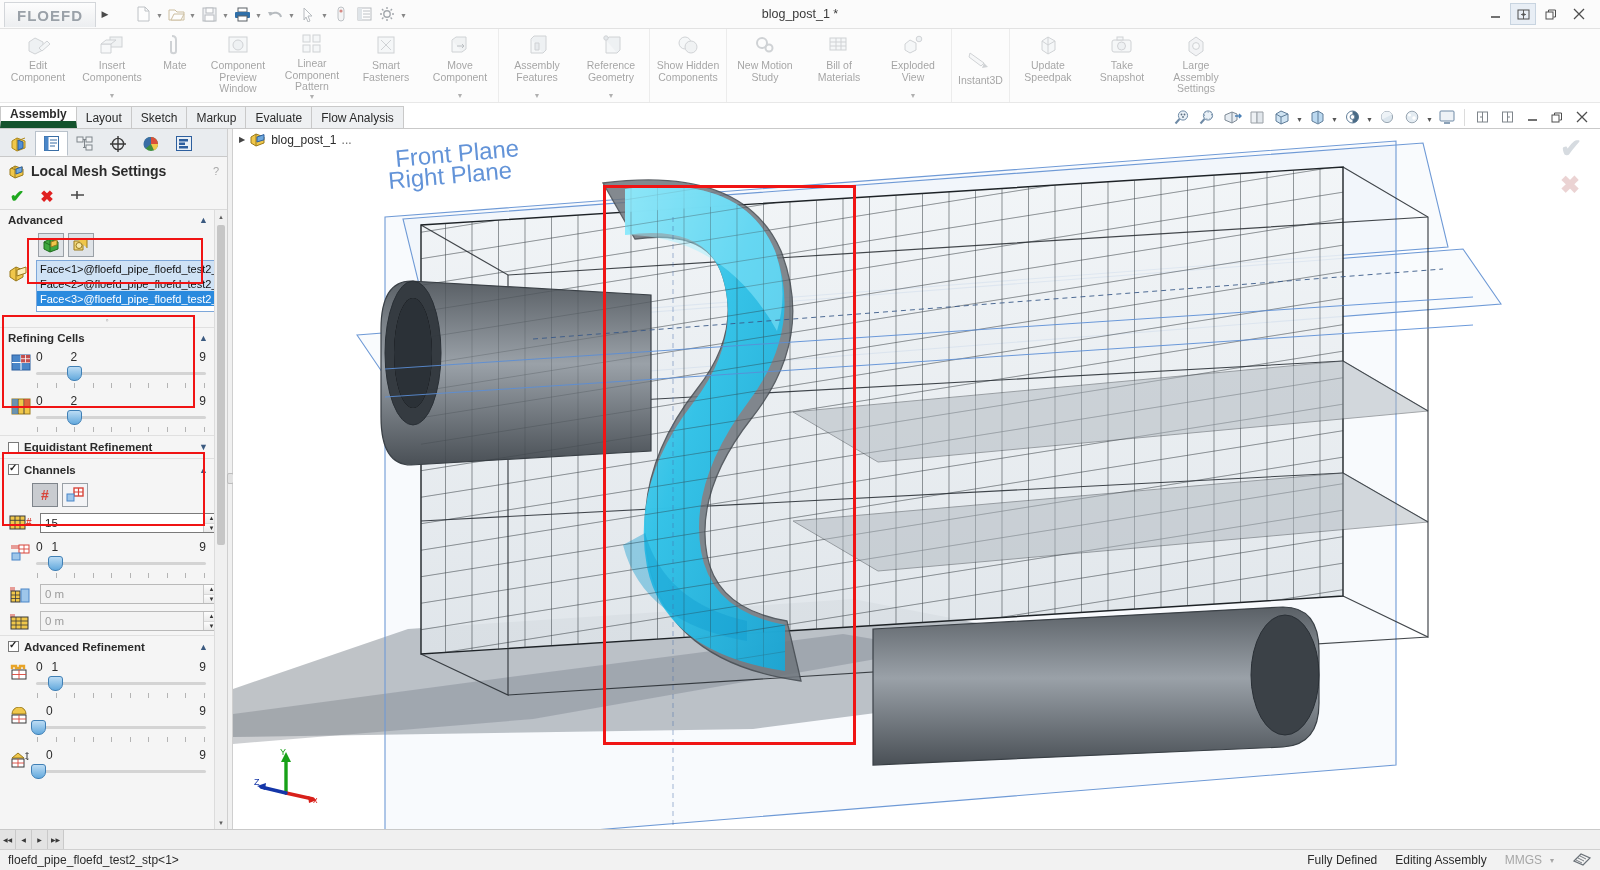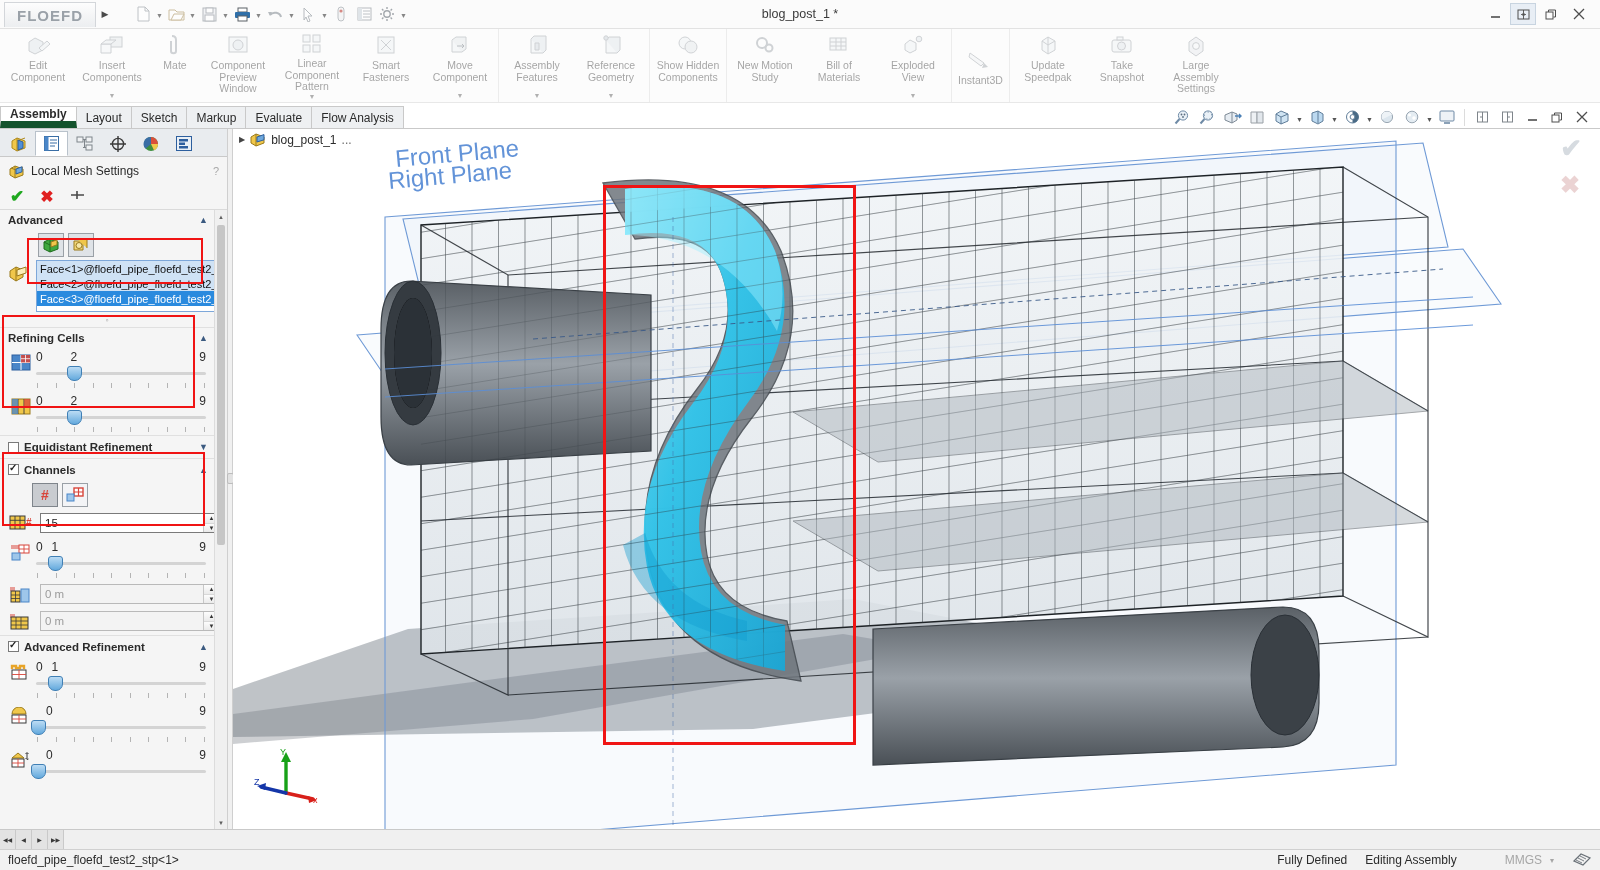--- a/index.html
+++ b/index.html
@@ -66,21 +66,21 @@
   .lpanel { width:228px; background:#f5f5f5; border-right:1px solid #cfcfcf;
             display:flex; flex-direction:column; position:relative; flex:0 0 228px; }
   .ptabs { height:28px; display:flex; align-items:stretch; background:#e9ecef;
            border-bottom:1px solid #c9c9c9; padding:2px 2px 0; }
   .ptab { width:33px; display:flex; align-items:center; justify-content:center;
           border:1px solid transparent; }
   .ptab.active { background:#ffffff; border:1px solid #b9c2cb; border-bottom-color:#ffffff; }
 
   .pm-head { height:27px; display:flex; align-items:center; gap:6px; padding:0 8px;
              background:#f5f5f5; }
-  .pm-head .t { font-weight:normal; font-size:12px; }
+  .pm-head .t { font-weight:bold; font-size:14px; }
   .pm-help { margin-left:auto; color:#a8a8a8; font-size:11px; }
   .pm-actions { height:26px; display:flex; align-items:center; gap:16px; padding:0 10px;
                 border-bottom:1px solid #dadada; }
   .pm-ok { color:#1fa81f; font-size:17px; font-weight:bold; line-height:1; }
   .pm-x  { color:#e02020; font-size:16px; font-weight:bold; line-height:1; }
   .pm-pin { color:#555; font-size:13px; }
 
   .pbody { flex:1; overflow:hidden; position:relative; }
   .pscroll { position:absolute; inset:0 13px 0 0; overflow:hidden; }
 
@@ -166,21 +166,21 @@
   .tabbar { height:20px; background:#f0f0f0; border-top:1px solid #c9c9c9; display:flex;
             align-items:stretch; flex:0 0 20px; }
   .navb { width:16px; display:flex; align-items:center; justify-content:center; font-size:6px;
           background:#e3e3e3; border-right:1px solid #c9c9c9; color:#3a3a3a; }
   .btab { padding:0 10px; display:flex; align-items:flex-start; font-size:12px; background:#e6e6e6;
           border-right:1px solid #c9c9c9;margin-top:36px; }
   .btab.active { background:#ffffff; font-weight:bold; }
   .statusbar { height:21px; background:#f2f2f2; border-top:1px solid #d0d0d0; display:flex;
                align-items:center; padding:0 8px; font-size:12px; flex:0 0 21px; }
   .sb-right { margin-left:auto; display:flex; align-items:center; gap:18px; }
-  .sb-dim { color:#a6a6a6;margin-left:30px; }
+  .sb-dim { color:#a6a6a6; }
 </style>
 </head>
 <body>
 
 <div class="app">
 
   <div class="titlebar">
     <div class="brand">
       <span>FLOEFD</span>
     </div>

